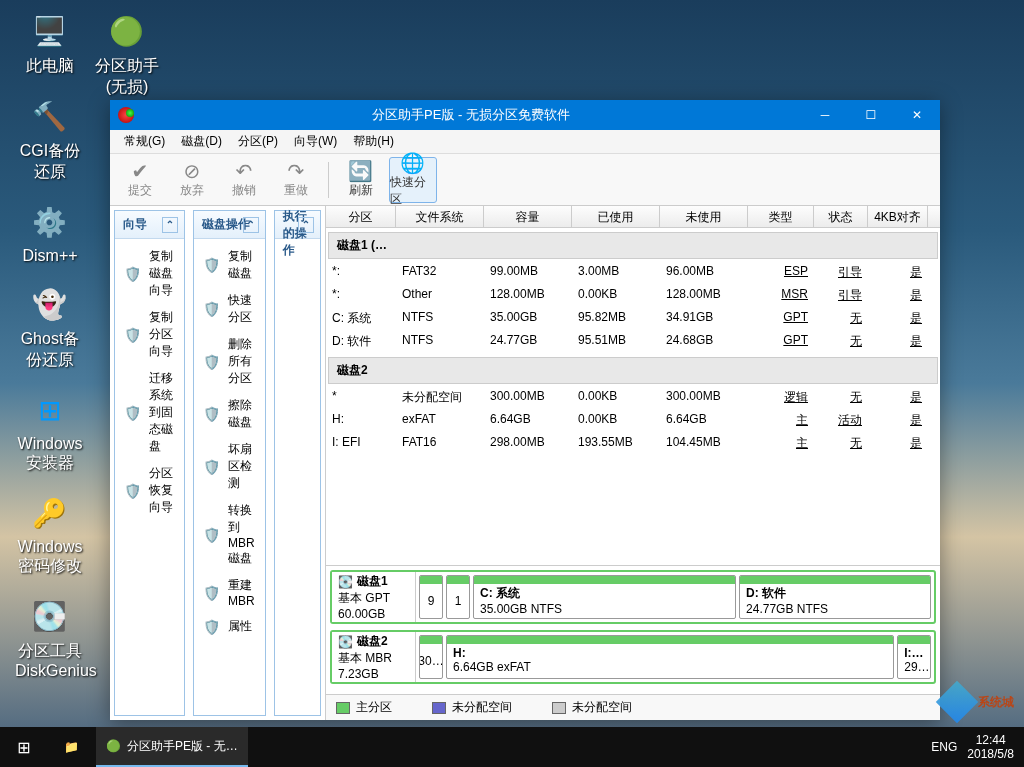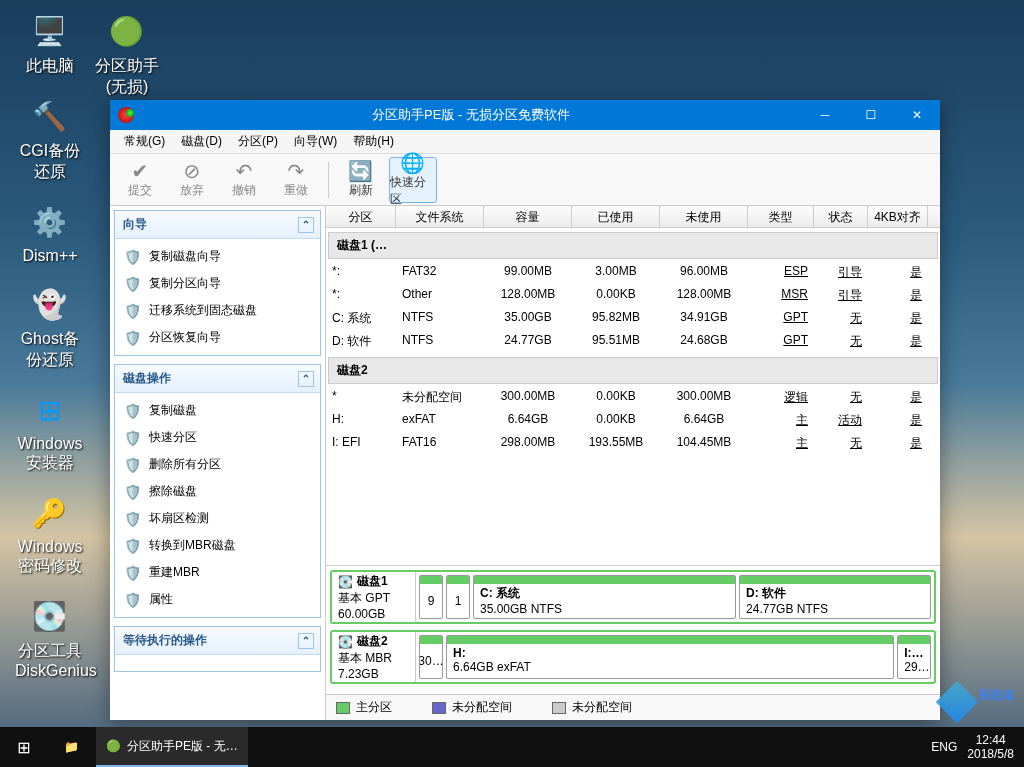--- a/index.html
+++ b/index.html
@@ -25,35 +25,35 @@
 
 .toolbar { height:52px; background:#f8f8f8; border-bottom:1px solid #ccc; display:flex; align-items:center; padding:2px 6px; gap:4px; }
 .tbtn { width:48px; height:46px; display:flex; flex-direction:column; align-items:center; justify-content:center; cursor:pointer; border:1px solid transparent; border-radius:3px; color:#888; }
 .tbtn.active { color:#333; }
 .tbtn.hl { border-color:#7eb4ea; background:#e5f1fb; color:#333;}
 .tbtn .ti { font-size:20px; height:22px; line-height:22px;}
 .tbtn .tl { font-size:12px; }
 .tsep { width:1px; height:36px; background:#ccc; margin:0 4px; }
 
 .winbody { flex:1; display:flex; overflow:hidden; }
-.sidebar { width:215px; background:#fff; padding:4px; display:flex; flex-direction:column; gap:8px; }
+.sidebar { width:215px; background:#fff; padding:4px; display:flex; gap:8px; }
 .panel { border:1px solid #9dc3e6; }
 .panel-h { height:28px; background:linear-gradient(#f7fbff,#e4f0fb); border-bottom:1px solid #c3d9ee; display:flex; align-items:center; padding:0 8px; font-weight:bold; color:#2a5a8a; position:relative;}
 .panel-h .chev { position:absolute; right:6px; width:16px; height:16px; border:1px solid #9dc3e6; display:flex; align-items:center; justify-content:center; font-size:10px; color:#2a5a8a; cursor:pointer;}
 .panel-b { padding:4px 0; }
 .nav-item { display:flex; align-items:center; padding:5px 10px; cursor:pointer; gap:8px; }
 .nav-ico { width:16px; height:16px; display:inline-flex; align-items:center; justify-content:center; font-size:14px;}
 
 .main { flex:1; display:flex; flex-direction:column; border-left:1px solid #ccc; }
 .tablehead { display:flex; height:22px; background:linear-gradient(#fdfdfd,#ececec); border-bottom:1px solid #ccc; }
 .th { border-right:1px solid #ccc; padding:3px 6px; text-align:center; }
 .plist { flex:1; overflow:auto; padding-bottom:4px;}
 .group { background:#e8e8e8; padding:4px 8px; font-weight:bold; border:1px solid #ccc; margin:4px 2px 2px; }
 .row { display:flex; padding:3px 0; }
-.td { padding:0 6px; text-align:center; }
+.td { padding:0 6px; text-align:left; }
 .td.l { text-align:left; }
 .td.c { text-align:right;text-decoration:underline; }
 
 .diskmaps { border-top:1px solid #ccc; padding:4px; }
 .disk { border:2px solid #6c6; border-radius:3px; margin-bottom:6px; display:flex; height:54px; background:#fff;}
 .dlabel { width:84px; padding:4px 6px; font-size:11px; background:#fff; border-right:1px solid #ccc; display:flex; flex-direction:column; justify-content:center;}
 .dlabel .dicon { display:inline-flex; align-items:center; gap:4px; font-weight:bold;}
 .dparts { flex:1; display:flex; gap:3px; padding:3px; align-items:stretch;}
 .dpart { border:1px solid #999; border-radius:2px; display:flex; flex-direction:column; justify-content:center; padding:2px 6px; font-size:11px; position:relative; overflow:hidden;}
 .dpart .pbar { position:absolute; top:0; left:0; height:8px; background:#6c6;}
@@ -63,21 +63,21 @@
 .leg { display:flex; align-items:center; gap:6px;}
 .leg .sw { width:14px; height:12px; border:1px solid #666;}
 
 .taskbar { position:absolute; left:0; bottom:0; width:100%; height:40px; background:#101010; display:flex; align-items:center; color:#fff; }
 .taskbar .start { width:48px; height:40px; display:flex; align-items:center; justify-content:center; cursor:pointer;}
 .taskbar .explorer { width:48px; height:40px; display:flex; align-items:center; justify-content:center; cursor:pointer;}
 .taskbar .task { height:40px; display:flex; align-items:center; padding:0 10px; background:#2a2a2a; border-bottom:2px solid #76b9ed; cursor:pointer; gap:6px;}
 .taskbar .tray { margin-left:auto; display:flex; align-items:center; gap:10px; padding:0 10px; font-size:12px;}
 .clock { text-align:center; line-height:14px; font-size:12px;}
 
-.watermark { position:absolute; right:10px; bottom:50px; color:#3b82f6; font-size:22px; font-weight:bold; display:flex; align-items:flex-start; gap:6px; opacity:.9;}
+.watermark { position:absolute; right:10px; bottom:50px; color:#c2410c; font-size:22px; font-weight:bold; display:flex; align-items:center; gap:6px; opacity:.9;}
 .watermark .wm-ico{width:30px;height:30px;transform:rotate(45deg);background:linear-gradient(135deg,#4ac,#28e);}
 
 .c0{width:70px}.c1{width:88px}.c2{width:88px}.c3{width:88px}.c4{width:88px}.c5{width:66px}.c6{width:54px}.c7{width:60px}
 </style>
 </head>
 <body>
 
 <div class="desktop-icons">
   <div class="d-icon">
       <div class="ico" style="color:#6cf">🖥️</div>

